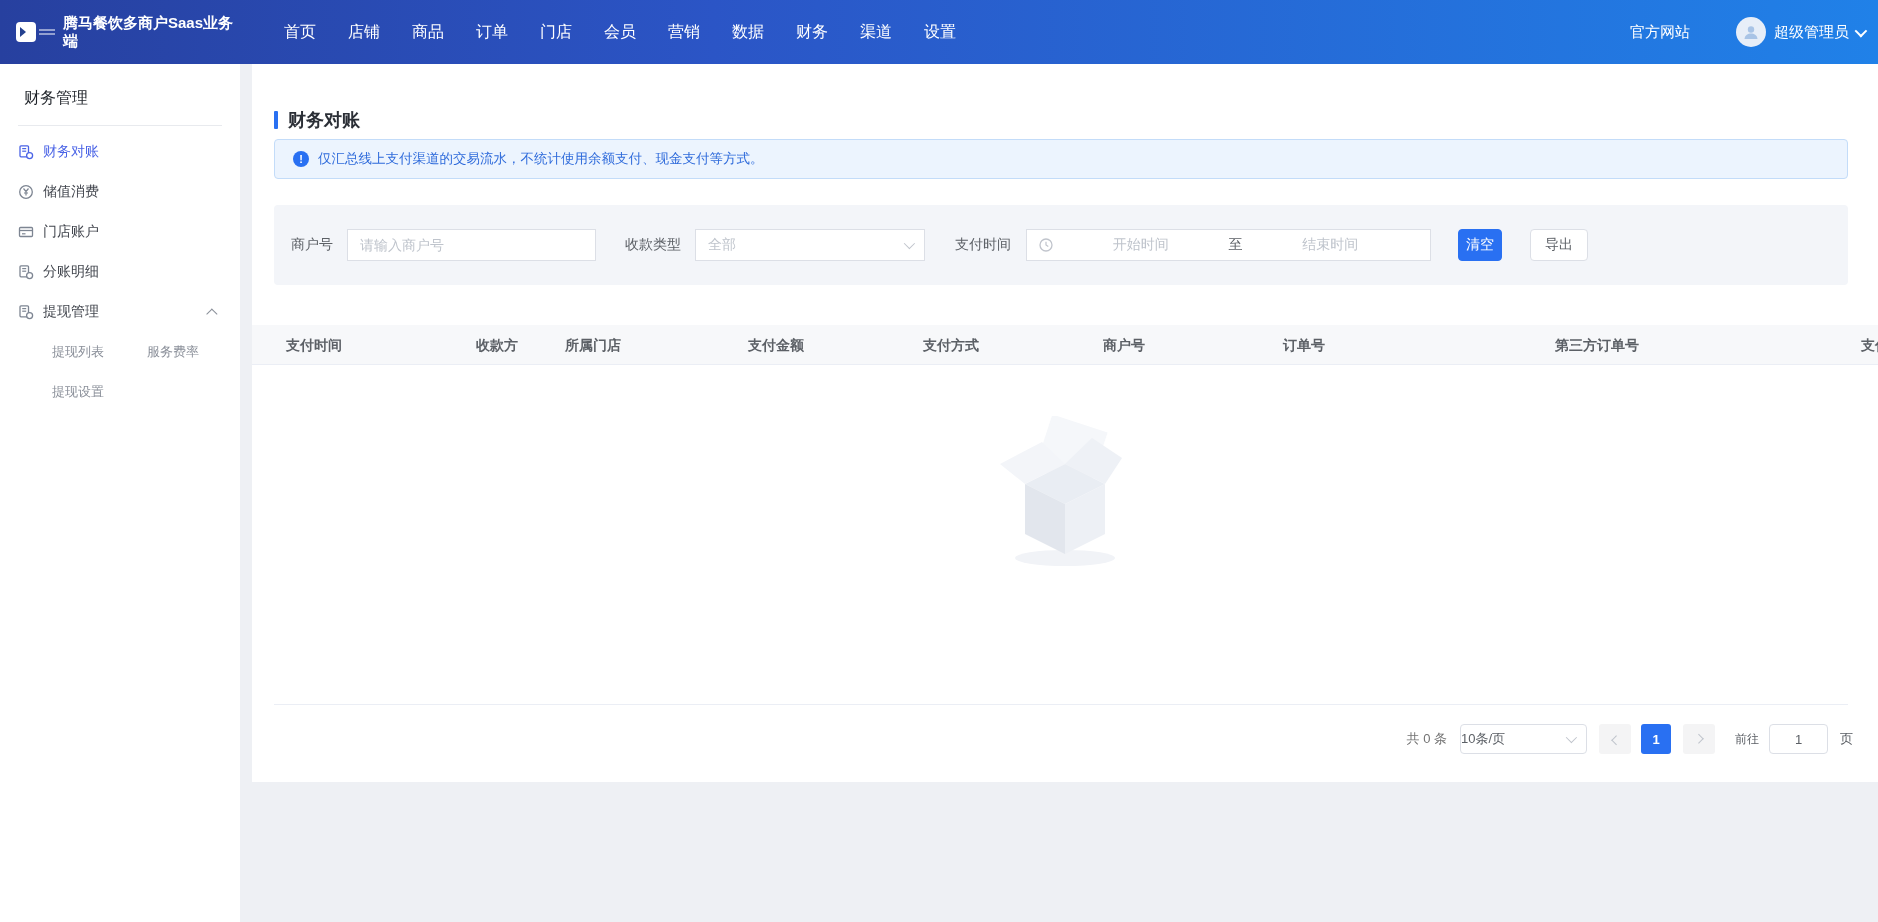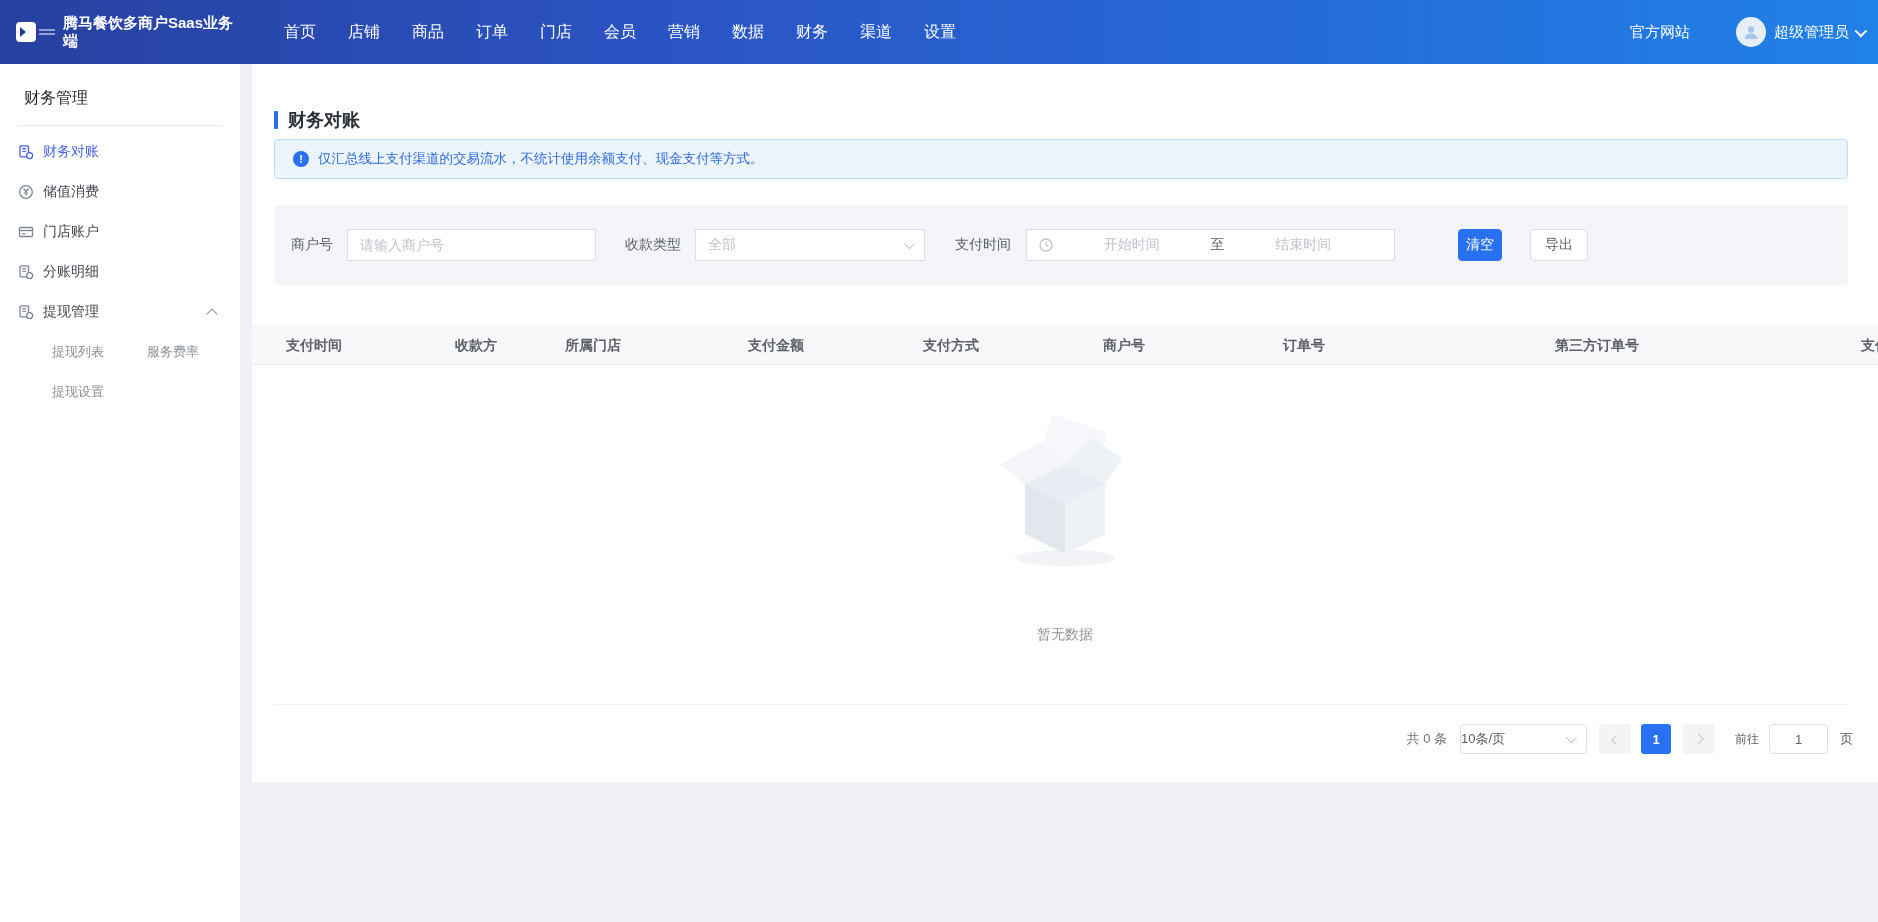--- a/index.html
+++ b/index.html
@@ -210,58 +210,57 @@
       <input class="f-inner" placeholder="请输入商户号" style="">
     </div>
 
     <span class="f-label" style="left:351px">收款类型</span>
     <div class="f-box" style="left:421px; width:230px; padding-left:12px">
       <span class="placeholder-text">全部</span>
       <i class="sel-caret"></i>
     </div>
 
     <span class="f-label" style="left:681px">支付时间</span>
-    <div class="f-box" style="left:752px; width:369px; padding:0 12px">
+    <div class="f-box" style="left:752px; width:405px; padding:0 12px">
       <svg width="14" height="14" viewBox="0 0 14 14">
         <circle cx="7" cy="7" r="6" fill="none" stroke="#c0c4cc" stroke-width="1.3"></circle>
         <path d="M7 3.8 L7 7 L9.3 8.5" fill="none" stroke="#c0c4cc" stroke-width="1.2"></path>
       </svg>
       <span class="placeholder-text" style="flex:1; text-align:center">开始时间</span>
       <span class="date-sep">至</span>
       <span class="placeholder-text" style="flex:1; text-align:center">结束时间</span>
     </div>
 
     <div class="btn btn-primary" style="left:1184px; width:44px">清空</div>
     <div class="btn btn-plain" style="left:1256px; width:58px">导出</div>
   </div>
 
   <div class="thead">
     <span class="th" style="left:34px">支付时间</span>
-    <span class="th" style="left:203px">收款方</span>
+    <span class="th" style="left:224px">收款方</span>
     <span class="th" style="left:313px">所属门店</span>
     <span class="th" style="left:496px">支付金额</span>
     <span class="th" style="left:671px">支付方式</span>
     <span class="th" style="left:851px">商户号</span>
     <span class="th" style="left:1031px">订单号</span>
     <span class="th" style="left:1303px">第三方订单号</span>
     <span class="th" style="left:1609px">支付</span>
   </div>
 
   <div class="empty-illu">
     <svg width="170" height="170" viewBox="0 0 170 170">
       <rect x="62" y="6" width="58" height="58" transform="rotate(18 91 35)" fill="#f5f7fa"></rect>
       <ellipse cx="85" cy="142" rx="50" ry="8" fill="#f1f3f7"></ellipse>
       <polygon points="45,68 85,48 125,68 85,88" fill="#e9edf3"></polygon>
       <polygon points="45,68 20,48 62,26 85,48" fill="#f3f5f9"></polygon>
       <polygon points="85,48 112,22 142,42 125,68" fill="#eef1f6"></polygon>
       <polygon points="45,68 85,88 85,138 45,118" fill="#e2e6ed"></polygon>
       <polygon points="125,68 85,88 85,138 125,118" fill="#edf0f5"></polygon>
     </svg>
   </div>
-  <div class="empty-text">暂无数据</div>
 
   <div class="foot-divider"></div>
 
   <div class="pagination">
     <span class="pg-total">共 0 条</span>
     <div class="pg-size">
       <span>10条/页</span>
       <i class="sel-caret"></i>
     </div>
     <div class="pg-arrow prev">

